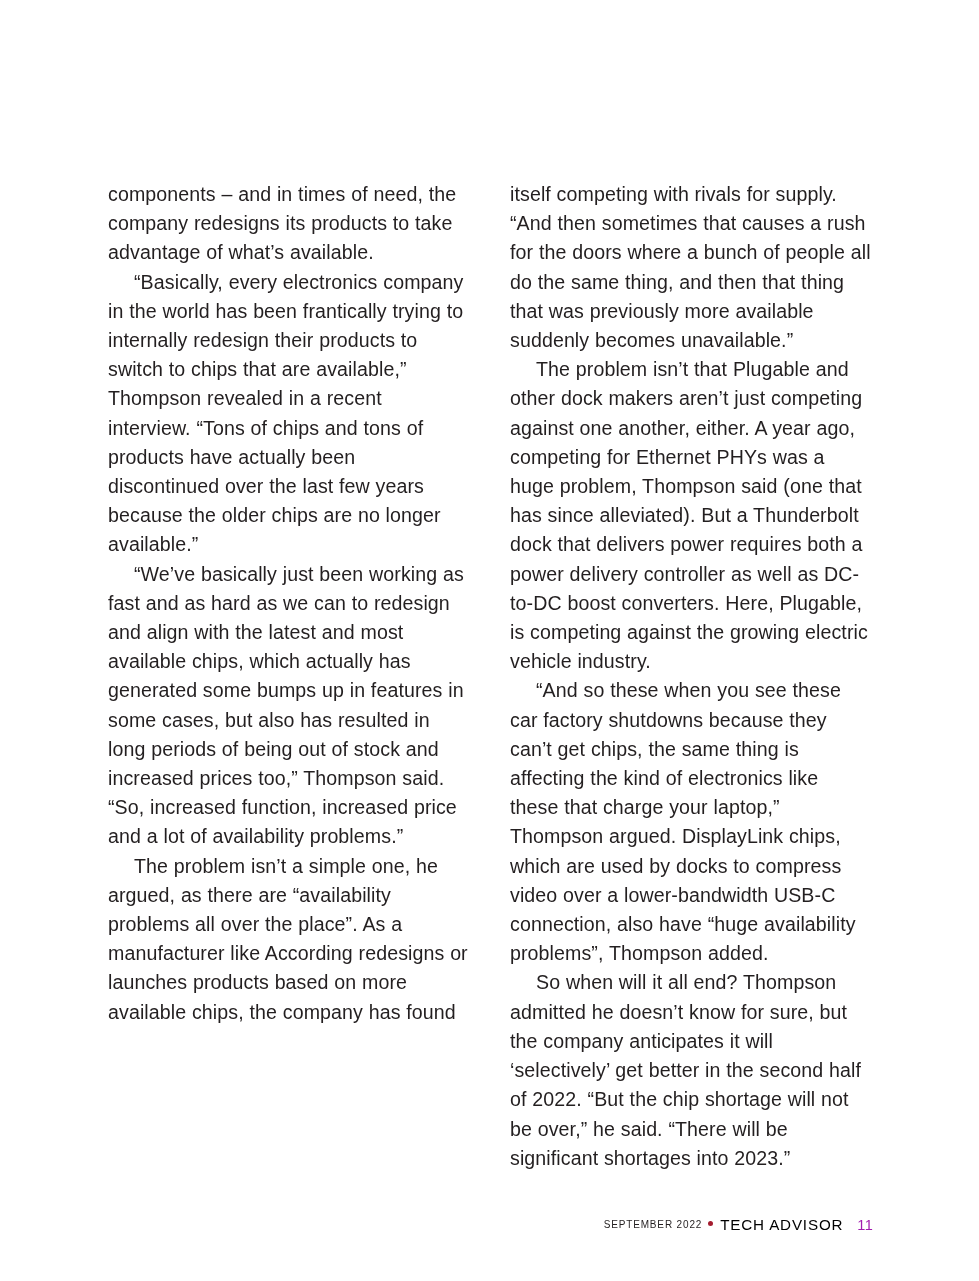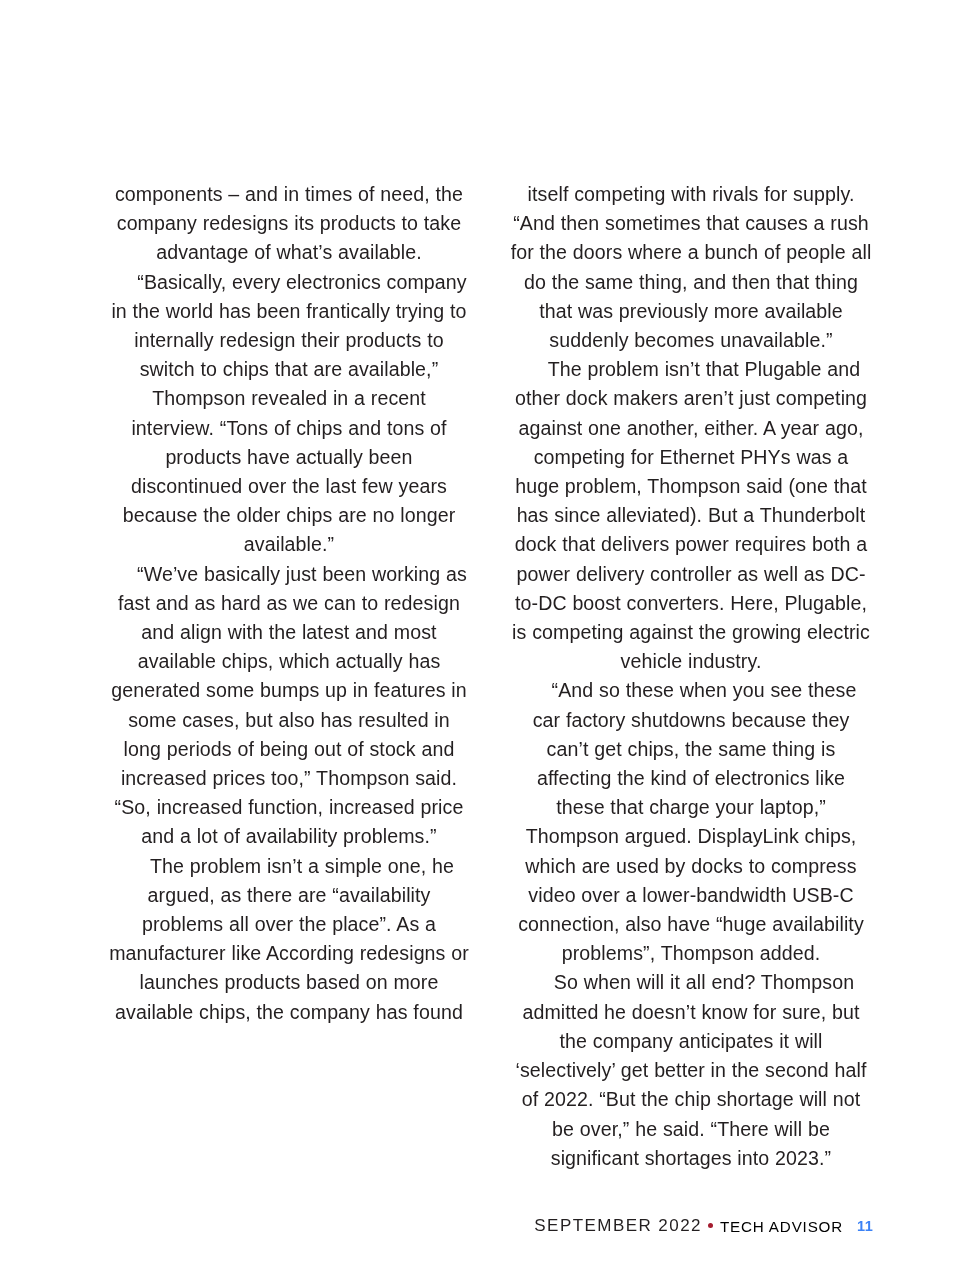--- a/index.html
+++ b/index.html
@@ -32,37 +32,37 @@
   .column {
     width: 362px;
     flex: 0 0 362px;
   }
   .column p {
     margin: 0;
     font-size: 19.6px;
     line-height: 29.2px;
     color: #231f20;
     letter-spacing: 0.005em;
-    text-align: center;
+    text-align: left;
     word-spacing: 0.01em;
   }
   .column p.indent {
     text-indent: 26px;
   }
   .footer {
     position: absolute;
     left: 108px;
     top: 1216px;
     width: 765px;
     text-align: right;
     white-space: nowrap;
     font-size: 0;
   }
   .footer .issue {
-    font-size: 17px;
+    font-size: 10px;
     letter-spacing: 0.085em;
     color: #231f20;
     font-weight: 400;
     vertical-align: middle;
   }
   .footer .dot {
     display: inline-block;
     width: 5px;
     height: 5px;
     border-radius: 50%;
@@ -74,22 +74,22 @@
   }
   .footer .brand {
     font-size: 15.2px;
     letter-spacing: 0.055em;
     color: #000000;
     font-weight: 400;
     vertical-align: middle;
   }
   .footer .pageno {
     font-size: 14.5px;
-    color: #3b82f6;
-    font-weight: 700;
+    color: #a21caf;
+    font-weight: 400;
     vertical-align: middle;
     margin-left: 14px;
     letter-spacing: 0.02em;
   }
 </style>
 </head>
 <body>
 
 <div class="page">
 

